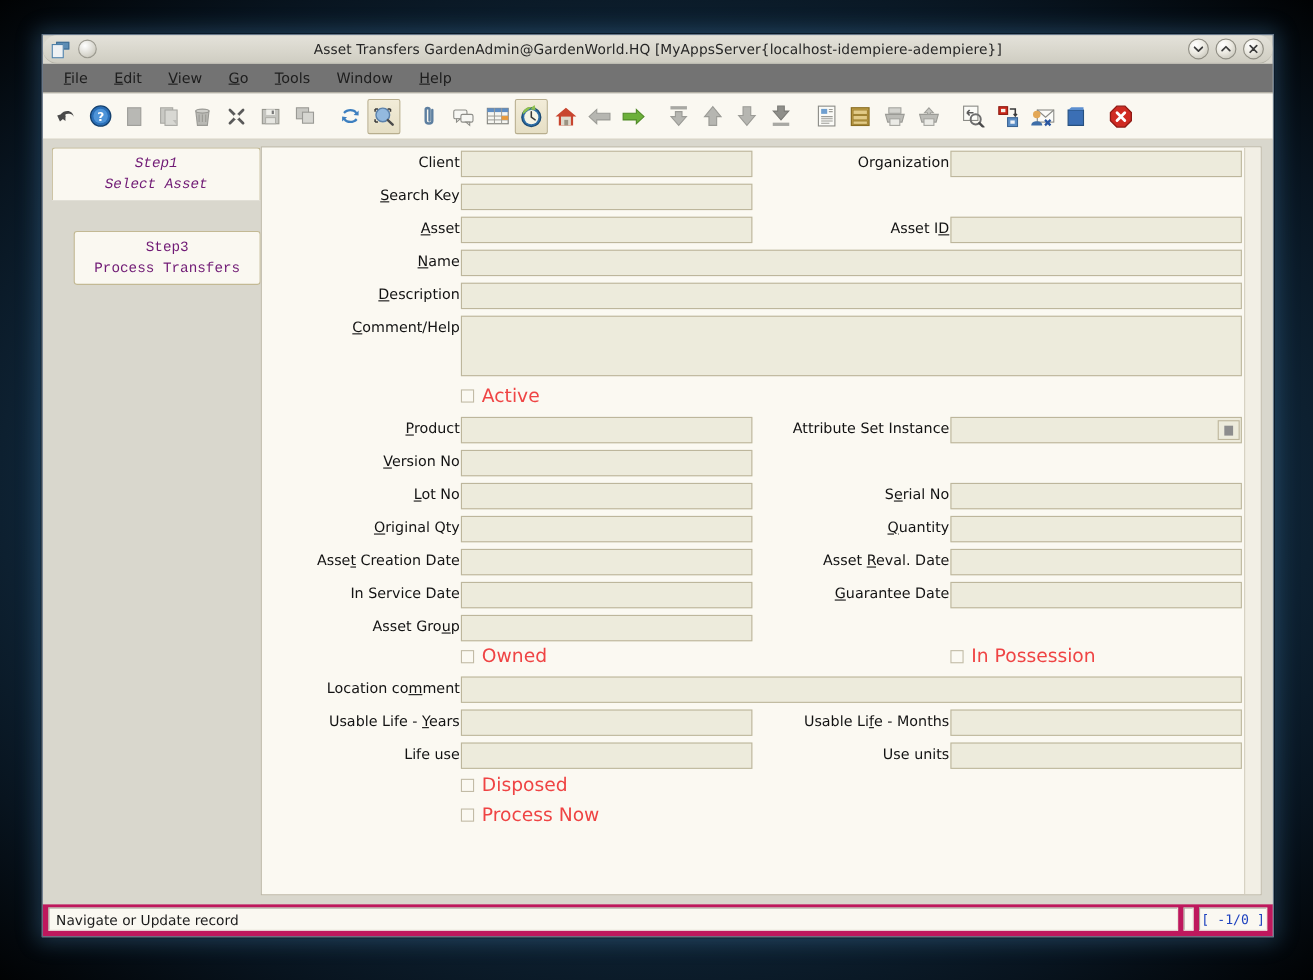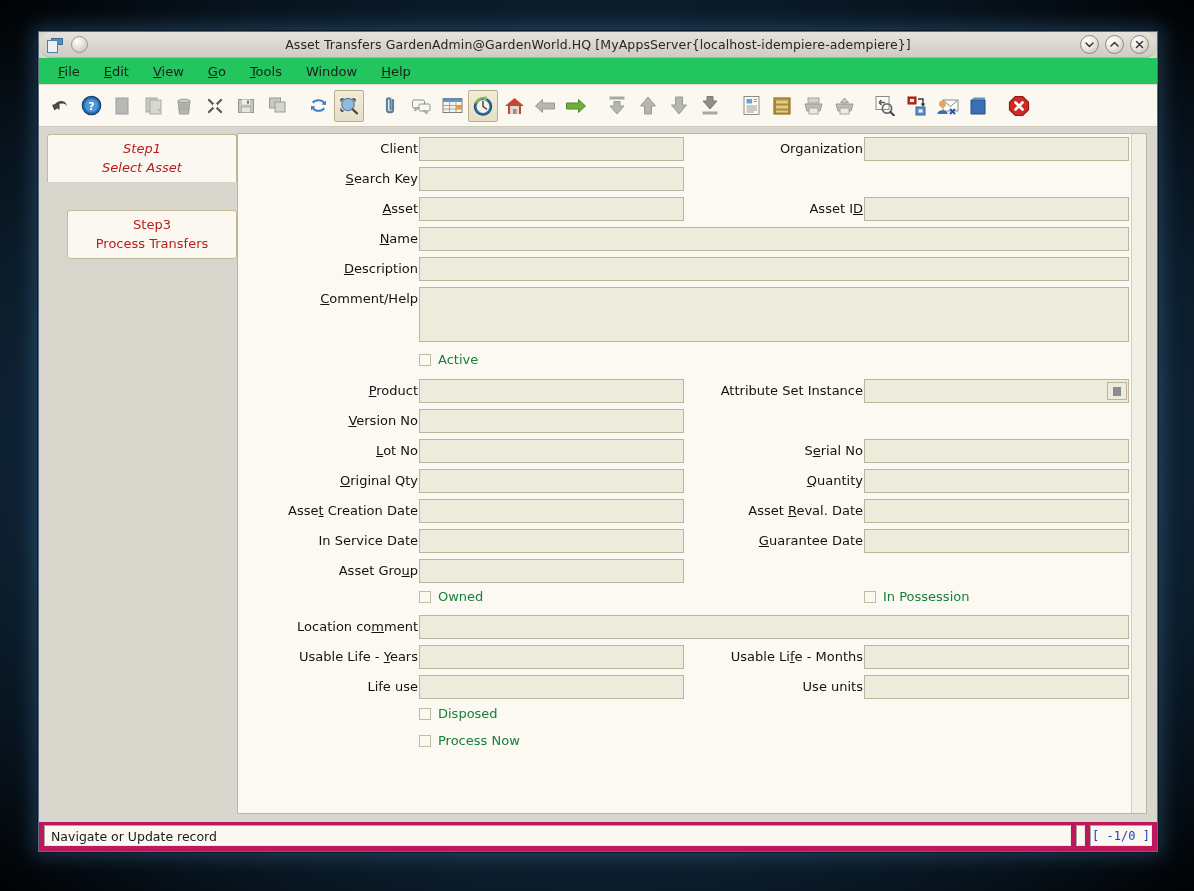--- a/index.html
+++ b/index.html
@@ -40,21 +40,21 @@
     font-size:12.5px;color:#262626;letter-spacing:.1px;
     pointer-events:none;
   }
   #win-ctrls{margin-left:auto;display:flex;gap:6px;padding-right:8px;z-index:2;}
   .wbtn{width:17px;height:17px;border-radius:50%;
     background:radial-gradient(circle at 35% 28%,#ffffff 0%,#eceae2 45%,#c9c7bc 85%,#a6a49a 100%);
     border:1px solid #8e8c82;display:flex;align-items:center;justify-content:center;}
   .wbtn svg{display:block;}
   
   #menubar{
-    height:26px;flex:0 0 26px;background:#22c55e;
+    height:26px;flex:0 0 26px;background:#737373;
     border-bottom:1px solid #ded9c9;
     display:flex;align-items:center;padding-left:8px;gap:2px;
   }
   .menu-item{
     font-size:13px;color:#1d1d1d;padding:3px 11px;cursor:default;white-space:nowrap;
   }
   .mn{text-decoration:underline;}
   
   #toolbar{
     height:41px;flex:0 0 41px;background:#faf8f1;
@@ -71,25 +71,26 @@
   #steps{
     width:198px;flex:0 0 198px;background:#d9d7cd;
     padding-top:8px;position:relative;
   }
   .step{
     position:absolute;
     background:#faf8f1;
     border:1px solid #c3b994;
     border-bottom:none;
     font-style:italic;
-    font-size:13px;color:#b91c1c;
+    font-size:13px;color:#701a75;
     line-height:19px;
     padding:4px 8px 5px 8px;
     box-sizing:border-box;
     text-align:center;
+    font-family:Liberation Mono, monospace;
   }
   #step1{left:8px;top:7px;width:190px;border-radius:3px 3px 0 0;}
   #step2{left:0px;top:45px;width:198px;background:#efece0;border-radius:3px 3px 0 0;text-align:left;}
   #step3{left:28px;top:83px;width:170px;background:#faf8f1;font-style:normal;border-bottom:1px solid #c3b994;border-radius:3px 3px 3px 3px;}
   .step .l1{display:block;}
   .step .l2{display:block;}
   
   #formwrap{
     flex:1 1 auto;margin:6px 10px 8px 0;
     background:#fbf9f2;border:1px solid #b9b4a3;
@@ -106,21 +107,21 @@
   .lbl{
     position:absolute;font-size:13px;color:#131313;white-space:nowrap;
     text-align:right;line-height:24px;
   }
   .fld{
     position:absolute;height:24px;box-sizing:border-box;
     background:#edebdc;border:1px solid #bdb69c;
   }
   .cbx{position:absolute;display:flex;align-items:center;gap:7px;line-height:24px;}
   .cbx .box{width:12px;height:12px;box-sizing:border-box;border:1px solid #c2bba6;background:#fbf9f2;}
-  .cbx .txt{font-size:13px;color:#15803d;white-space:nowrap;}
+  .cbx .txt{font-size:17px;color:#ef4444;white-space:nowrap;}
   .asibtn{
     position:absolute;width:20px;height:18px;box-sizing:border-box;
     background:#edebdc;border:1px solid #bdb69c;
     display:flex;align-items:center;justify-content:center;
   }
   .asibtn .sq{width:8px;height:9px;background:#8d8d8d;}
   
   #statusbar{
     height:26px;flex:0 0 26px;background:#be185d;
     display:flex;align-items:center;padding:0 5px 3px 5px;gap:5px;

